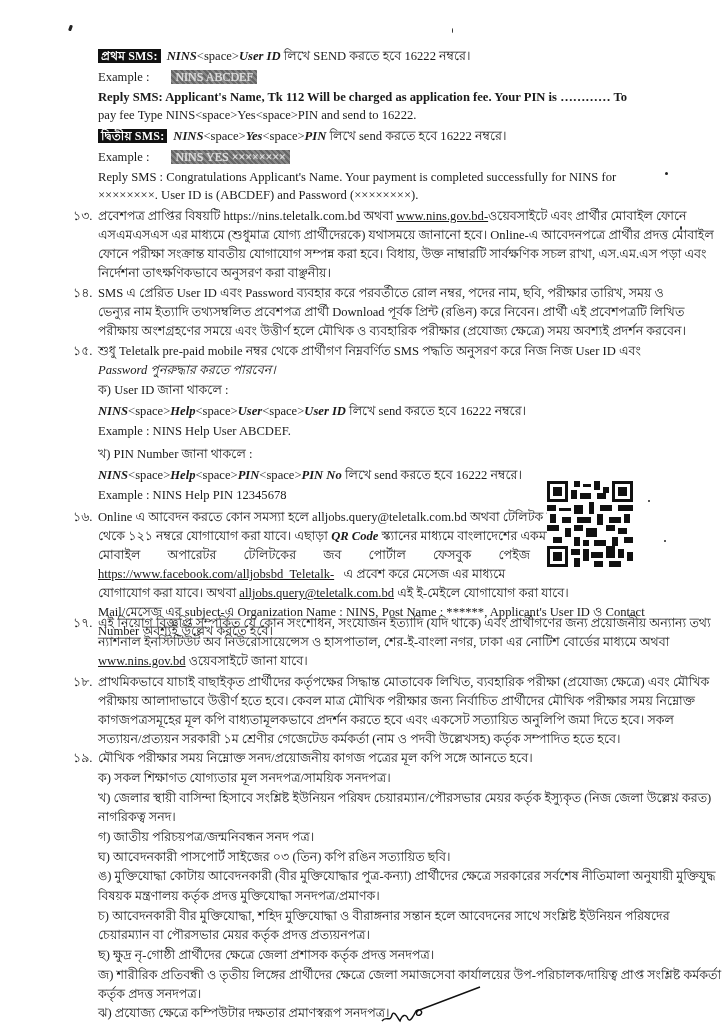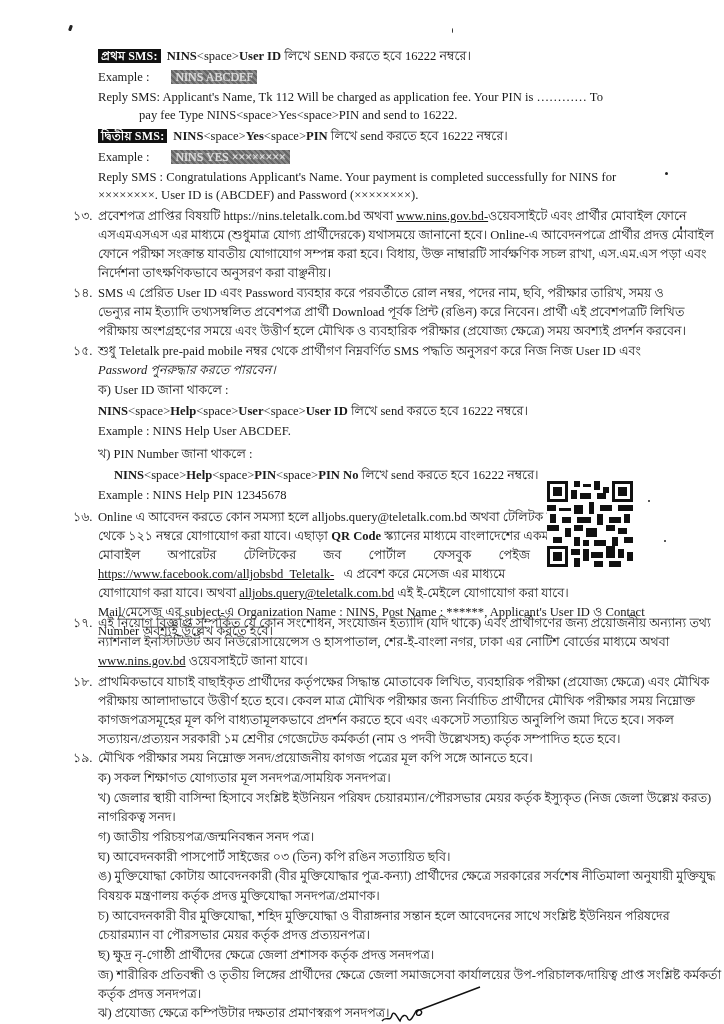--- a/index.html
+++ b/index.html
@@ -16,21 +16,21 @@
   .justify { text-align: justify; text-align-last: justify; white-space: normal; }
   .badge {
     background: #111; color: #fff; font-weight: bold; padding: 0 3px; margin-right: 6px;
     font-size: 12px; letter-spacing: 0.2px;
   }
   .masked {
     background: repeating-linear-gradient(45deg, #666 0 2px, #888 2px 4px);
     color: #ddd; padding: 0 4px; margin-left: 22px; font-size: 12px;
     text-shadow: 0 0 1px #fff;
   }
-  b { font-weight: bold; }
+  b { font-weight: bold; font-style: italic; }
   .u { text-decoration: underline; }
   .num { position: absolute; left: 73px; }
   .qr { position: absolute; left: 547px; top: 481px; width: 86px; height: 86px; }
   .speck { position: absolute; background: #222; border-radius: 50%; }
   .sig { position: absolute; left: 380px; top: 985px; width: 120px; height: 40px; }
 </style>
 </head>
 <body>
 
 <div class="page">
@@ -42,22 +42,22 @@
   <span class="speck" style="left:648px;top:500px;width:2px;height:2px;"></span>
   <span class="speck" style="left:664px;top:540px;width:2px;height:2px;"></span>
   <span class="speck" style="left:672px;top:800px;width:2px;height:2px;"></span>
 
   <div class="line" style="left:98px;top:47px;">
     <span class="badge">প্রথম SMS:</span><b>NINS</b><span>&lt;space&gt;</span><b>User ID</b><span> লিখে SEND করতে হবে 16222 নম্বরে।</span>
   </div>
   <div class="line" style="left:98px;top:68px;">
     <span>Example :</span><span class="masked">NINS ABCDEF</span>
   </div>
-  <div class="line" style="left:98px;top:88px;">Reply SMS: Applicant's Name, Tk 112 Will be charged as application fee. Your PIN is ………… To</div>
-  <div class="line" style="left:98px;top:106px;margin-left:41px;">pay fee Type NINS&lt;space&gt;Yes&lt;space&gt;PIN and send to 16222.</div>
+  <div class="line" style="left:98px;top:88px;font-weight:bold;">Reply SMS: Applicant's Name, Tk 112 Will be charged as application fee. Your PIN is ………… To</div>
+  <div class="line" style="left:98px;top:106px;">pay fee Type NINS&lt;space&gt;Yes&lt;space&gt;PIN and send to 16222.</div>
 
   <div class="line" style="left:98px;top:127px;">
     <span class="badge">দ্বিতীয় SMS:</span><b>NINS</b><span>&lt;space&gt;</span><b>Yes</b><span>&lt;space&gt;</span><b>PIN</b><span> লিখে send করতে হবে 16222 নম্বরে।</span>
   </div>
   <div class="line" style="left:98px;top:148px;">
     <span>Example :</span><span class="masked">NINS YES ××××××××</span>
   </div>
   <div class="line" style="left:98px;top:168px;">Reply SMS : Congratulations Applicant's Name. Your payment is completed successfully for NINS for</div>
   <div class="line" style="left:98px;top:186px;">××××××××. User ID is (ABCDEF) and Password (××××××××).</div>
 
@@ -76,21 +76,21 @@
 
   <span class="num" style="top:342px;">১৫.</span>
   <div class="line" style="left:98px;top:342px;">শুধু Teletalk pre-paid mobile নম্বর থেকে প্রার্থীগণ নিম্নবর্ণিত SMS পদ্ধতি অনুসরণ করে নিজ নিজ User ID এবং</div>
   <div class="line" style="left:98px;top:361px;font-style:italic;">Password পুনরুদ্ধার করতে পারবেন।</div>
   <div class="line" style="left:98px;top:381px;">ক) User ID জানা থাকলে :</div>
   <div class="line" style="left:98px;top:402px;">
     <b>NINS</b><span>&lt;space&gt;</span><b>Help</b><span>&lt;space&gt;</span><b>User</b><span>&lt;space&gt;</span><b>User ID</b><span>  লিখে send করতে হবে 16222 নম্বরে।</span>
   </div>
   <div class="line" style="left:98px;top:422px;">Example : NINS Help User ABCDEF.</div>
   <div class="line" style="left:98px;top:445px;">খ) PIN Number জানা থাকলে :</div>
-  <div class="line" style="left:114px;top:466px;text-align:center;">
+  <div class="line" style="left:98px;top:466px;text-align:center;">
     <b>NINS</b><span>&lt;space&gt;</span><b>Help</b><span>&lt;space&gt;</span><b>PIN</b><span>&lt;space&gt;</span><b>PIN No</b><span> লিখে send করতে হবে 16222 নম্বরে।</span>
   </div>
   <div class="line" style="left:98px;top:486px;">Example : NINS Help PIN 12345678</div>
 
   <span class="num" style="top:508px;">১৬.</span>
   <div class="line" style="left:98px;top:508px;">Online এ আবেদন করতে কোন সমস্যা হলে alljobs.query@teletalk.com.bd অথবা টেলিটক নম্বর</div>
   <div class="line" style="left:98px;top:527px;">
     <span>থেকে ১২১ নম্বরে  যোগাযোগ করা যাবে। এছাড়া </span><b>QR Code</b><span> স্ক্যানের মাধ্যমে বাংলাদেশের একমাত্র রাষ্ট্রীয়</span>
   </div>
   <div class="line justify" style="left:98px;top:546px;width:432px;word-spacing:2px;">মোবাইল অপারেটর টেলিটকের জব পোর্টাল ফেসবুক পেইজ</div>

